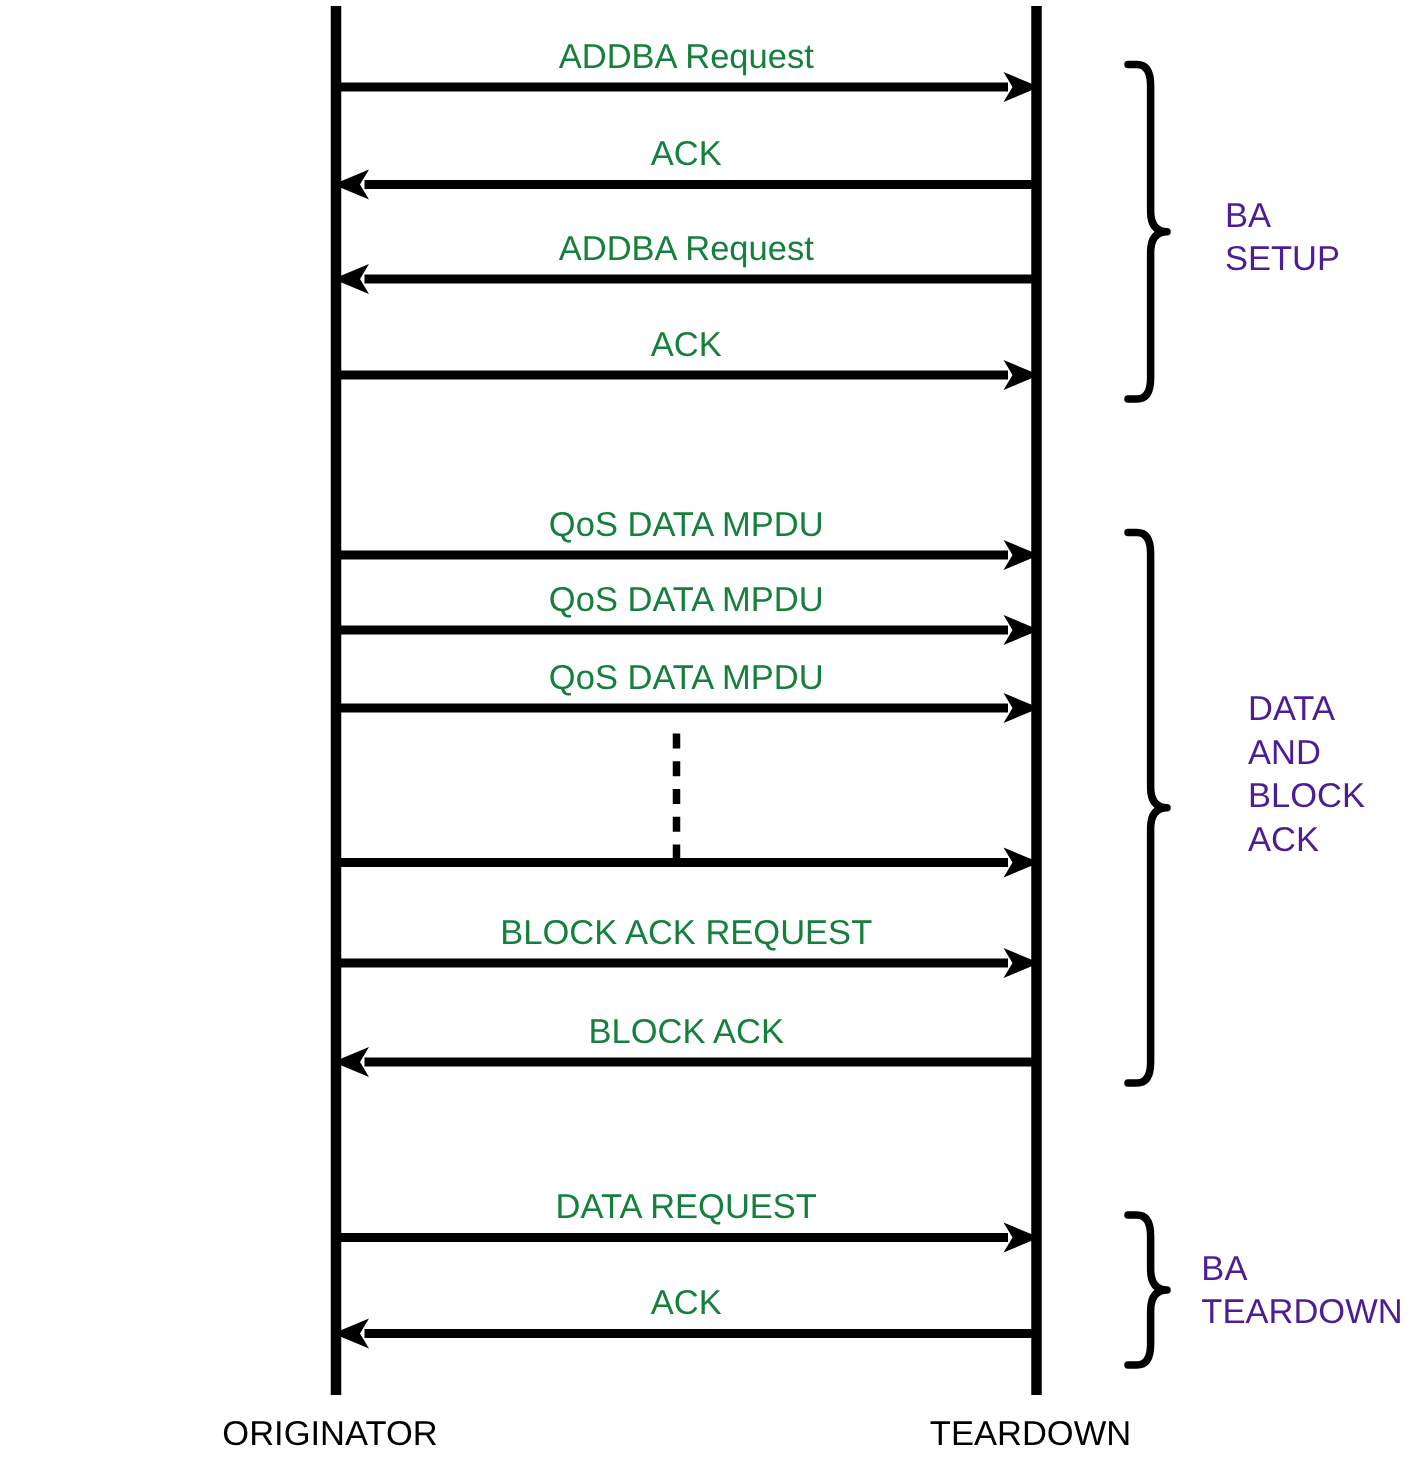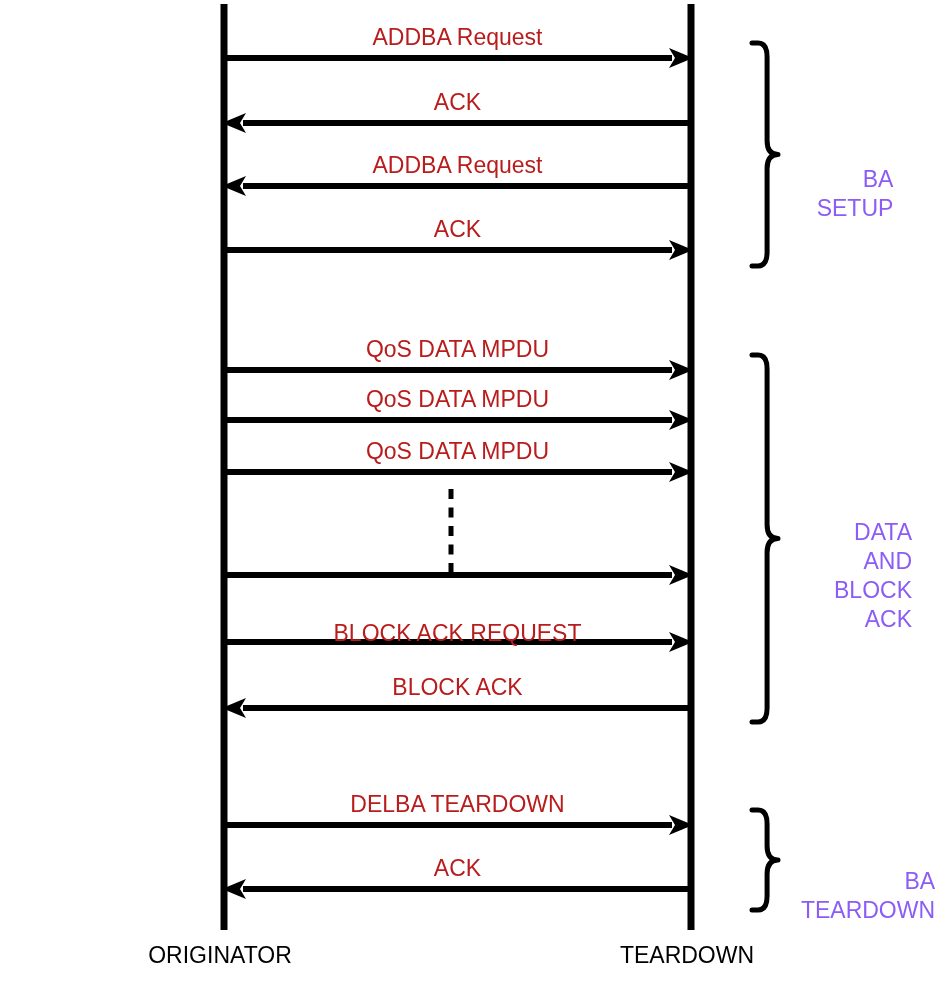--- a/index.html
+++ b/index.html
@@ -27,32 +27,31 @@
     width: 952px;
     height: 982px;
     display: block;
   }
   .msg-label {
     position: absolute;
     text-align: center;
     font-size: 23px;
     line-height: 26px;
     white-space: nowrap;
-    color: #b91c1c;
+    color: #15803d;
     transform: translate(-50%, -100%);
   }
   .group-label {
     position: absolute;
-    text-align: right;
+    text-align: left;
     font-size: 23px;
     line-height: 29px;
     white-space: pre-line;
-    color: #8b5cf6;
+    color: #4c1d95;
     transform: translate(-50%, -50%);
-    margin-top: 36px;
   }
   .lifeline-label {
     position: absolute;
     text-align: right;
     font-size: 23px;
     line-height: 26px;
     white-space: nowrap;
     color: #000000;
     transform: translate(-50%, 0);
   }
@@ -132,29 +131,29 @@
   </svg>
 
   <div id="msg-labels-layer">
       <div class="msg-label" style="left: 457.5px; top: 50px;">ADDBA Request</div>
       <div class="msg-label" style="left: 457.5px; top: 115px;">ACK</div>
       <div class="msg-label" style="left: 457.5px; top: 178px;">ADDBA Request</div>
       <div class="msg-label" style="left: 457.5px; top: 242px;">ACK</div>
       <div class="msg-label" style="left: 457.5px; top: 362px;">QoS DATA MPDU</div>
       <div class="msg-label" style="left: 457.5px; top: 412px;">QoS DATA MPDU</div>
       <div class="msg-label" style="left: 457.5px; top: 464px;">QoS DATA MPDU</div>
-      <div class="msg-label" style="left: 457.5px; top: 634px; margin-top: 12px;">BLOCK ACK REQUEST</div>
+      <div class="msg-label" style="left: 457.5px; top: 634px;">BLOCK ACK REQUEST</div>
       <div class="msg-label" style="left: 457.5px; top: 700px;">BLOCK ACK</div>
-      <div class="msg-label" style="left: 457.5px; top: 817px;">DELBA TEARDOWN</div>
+      <div class="msg-label" style="left: 457.5px; top: 817px;">DATA REQUEST</div>
       <div class="msg-label" style="left: 457.5px; top: 881px;">ACK</div>
     </div>
   <div id="group-labels-layer">
       <div class="group-label" style="left: 855px; top: 158px;">BA
 SETUP</div>
-      <div class="group-label" style="left: 872px; top: 540px;">DATA
+      <div class="group-label" style="left: 872px; top: 516px;">DATA
 AND
 BLOCK ACK</div>
       <div class="group-label" style="left: 868px; top: 860px;">BA
 TEARDOWN</div>
     </div>
   <div id="lifeline-labels-layer">
       <div class="lifeline-label" style="left: 220px; top: 942px;">ORIGINATOR</div>
       <div class="lifeline-label" style="left: 687px; top: 942px;">TEARDOWN</div>
     </div>
 

